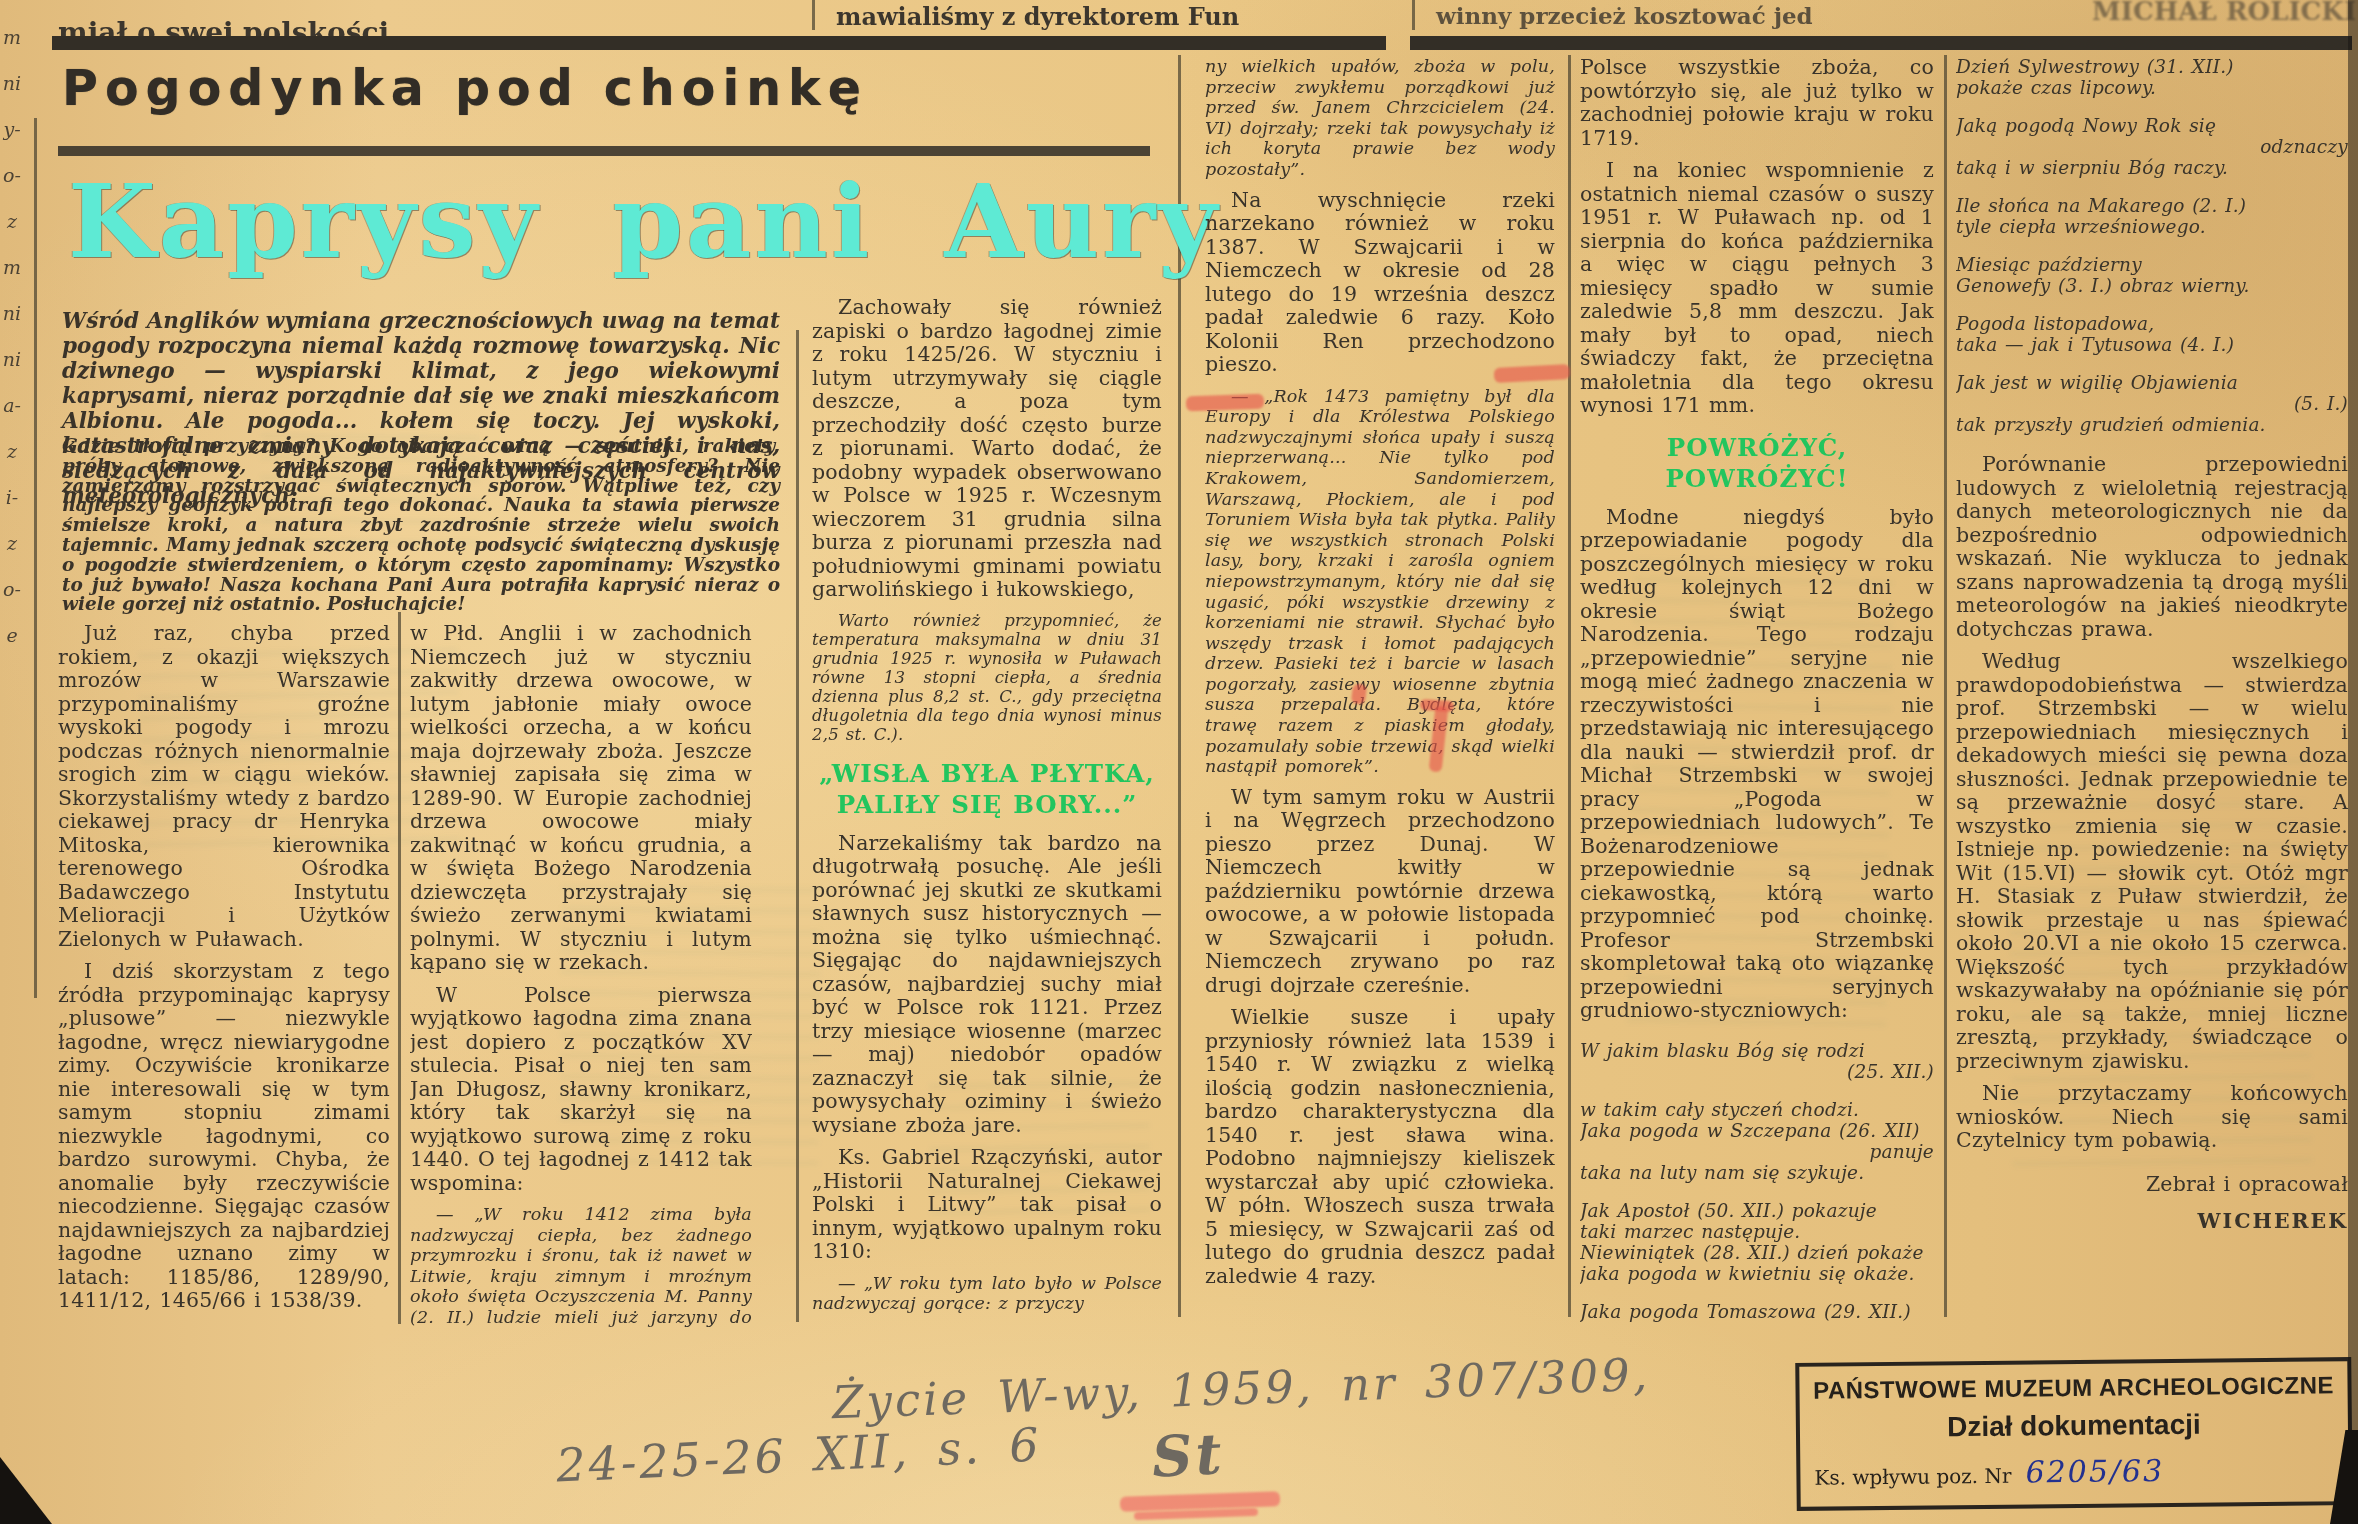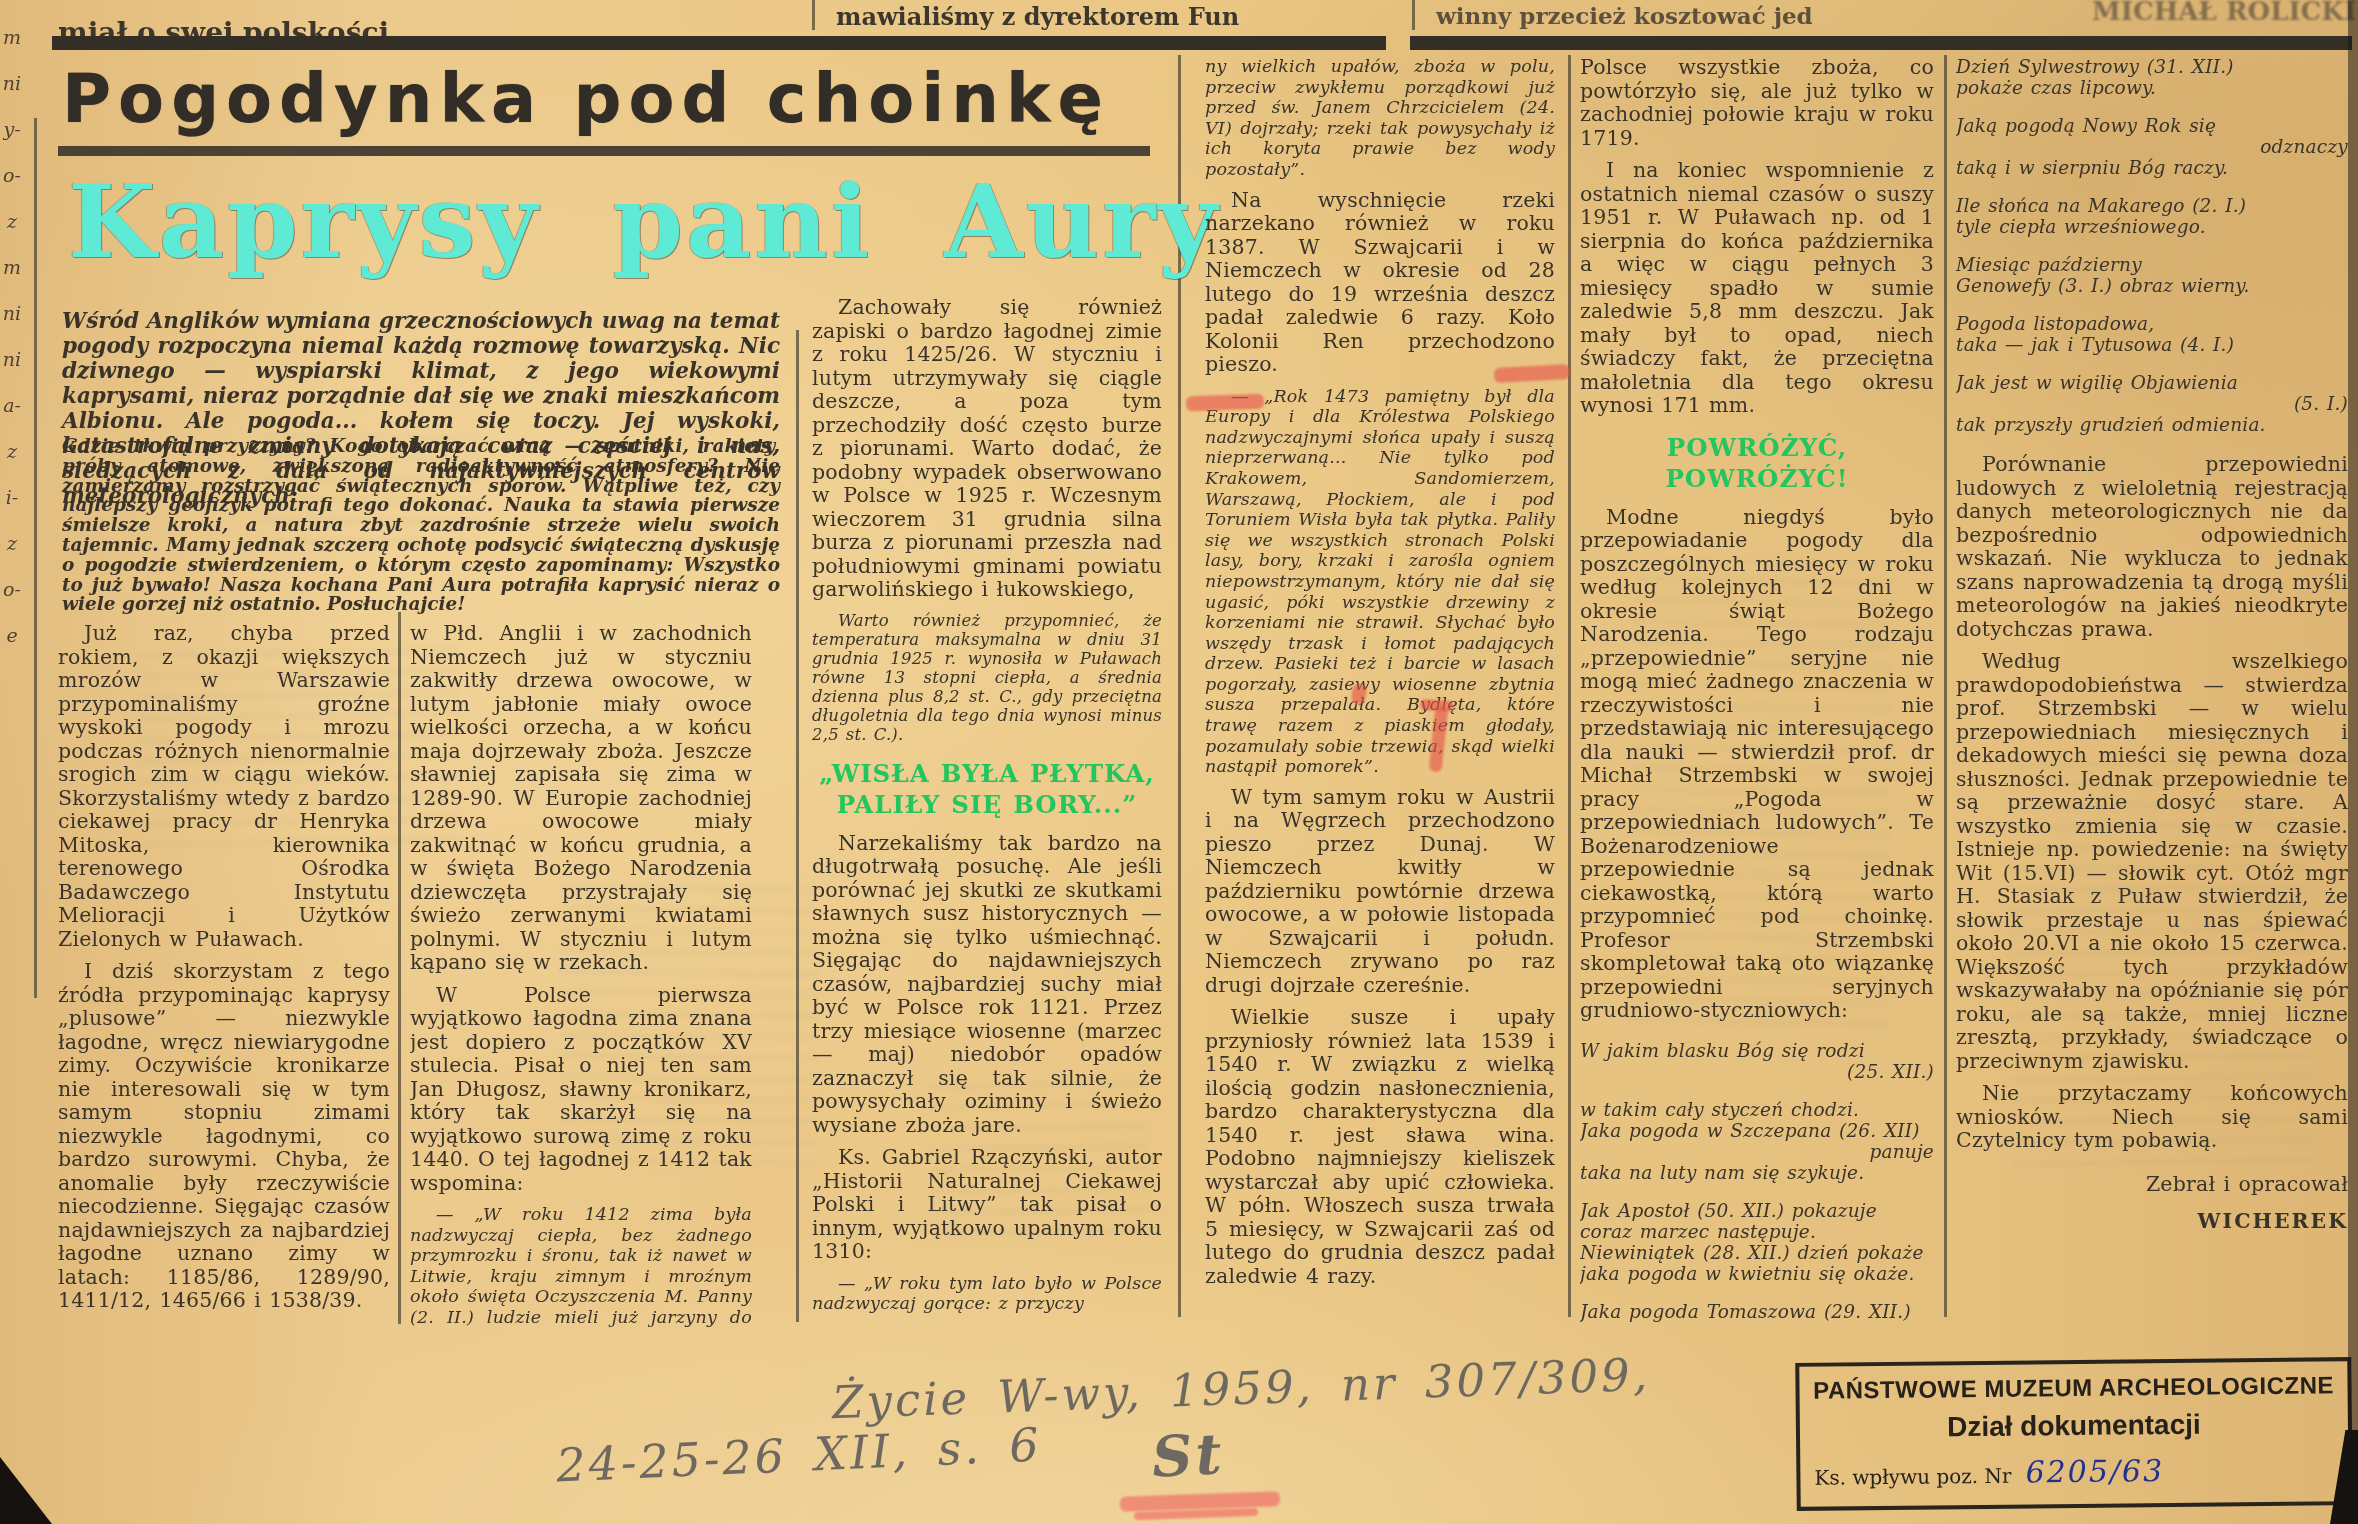--- a/index.html
+++ b/index.html
@@ -7,21 +7,21 @@
   .paper{position:absolute;inset:0;background:
     radial-gradient(1300px 900px at 28% 38%, rgba(255,236,185,.30), transparent 62%),
     radial-gradient(900px 650px at 88% 12%, rgba(140,95,40,.14), transparent 60%),
     radial-gradient(1400px 520px at 45% 102%, rgba(255,242,205,.30), transparent 65%),
     radial-gradient(500px 300px at 64% 6%, rgba(160,110,50,.10), transparent 70%),
     linear-gradient(90deg,#e0ba7b 0%,#ecca8d 16%,#eac785 52%,#e4bf7d 84%,#ddb574 100%);}
   .bleed{position:absolute;filter:blur(2.5px);opacity:.55;
     background:repeating-linear-gradient(0deg, transparent 0 15px, rgba(110,145,118,.10) 15px 21px);}
   .frag{position:absolute;font-family:"DejaVu Serif",serif;font-weight:bold;color:#3c362d;white-space:nowrap;}
   .kicker{position:absolute;left:62px;top:60px;font-family:"DejaVu Sans",sans-serif;font-weight:bold;
-    font-size:67px;letter-spacing:7px;color:#322d26;white-space:nowrap;text-shadow:0 0 1px rgba(50,45,38,.55);}
+    font-size:49px;letter-spacing:7px;color:#322d26;white-space:nowrap;text-shadow:0 0 1px rgba(50,45,38,.55);}
   .kicker-rule{position:absolute;left:58px;top:146px;width:1092px;height:10px;background:#3a342b;opacity:.9;}
   .title{position:absolute;left:68px;top:162px;width:1010px;font-family:"DejaVu Serif",serif;font-weight:bold;
     font-size:101px;letter-spacing:3px;word-spacing:34px;color:#5eead4;white-space:nowrap;
     text-shadow:1px 1px 0 rgba(44,39,33,.45), -1px 0 0 rgba(44,39,33,.3);}
   .top-rule{position:absolute;top:36px;height:14px;background:#332e26;}
   .vr{position:absolute;width:3px;background:#48412f;opacity:.7;}
   .intro{position:absolute;color:#3a3329;text-align:justify;font-style:italic;font-weight:bold;}
   .intro1{left:62px;top:308px;width:718px;font-size:21.5px;line-height:25px;}
   .intro2{left:62px;top:436px;width:718px;font-size:18.5px;line-height:19.8px;}
   .col{position:absolute;color:#39332a;text-align:justify;font-size:20.5px;line-height:23.5px;
@@ -144,21 +144,21 @@
     <div class="colhead">POWRÓŻYĆ, POWRÓŻYĆ!</div>
     <p>Modne niegdyś było przepowiadanie pogody dla poszczególnych miesięcy w roku według kolejnych 12 dni w okresie świąt Bożego Narodzenia. Tego rodzaju „przepowiednie” seryjne nie mogą mieć żadnego znaczenia w rzeczywistości i nie przedstawiają nic interesującego dla nauki — stwierdził prof. dr Michał Strzembski w swojej pracy „Pogoda w przepowiedniach ludowych”. Te Bożenarodzeniowe przepowiednie są jednak ciekawostką, którą warto przypomnieć pod choinkę. Profesor Strzembski skompletował taką oto wiązankę przepowiedni seryjnych grudniowo-styczniowych:</p>
     <div class="verses">
       <div class="vline gap">W jakim blasku Bóg się rodzi</div>
       <div class="vline r">(25. XII.)</div>
       <div class="vline gap">w takim cały styczeń chodzi.</div>
       <div class="vline">Jaka pogoda w Szczepana (26. XII)</div>
       <div class="vline r">panuje</div>
       <div class="vline">taka na luty nam się szykuje.</div>
       <div class="vline gap">Jak Apostoł (50. XII.) pokazuje</div>
-      <div class="vline">coraz marzec następuje.</div>
+      <div class="vline">taki marzec następuje.</div>
       <div class="vline">Niewiniątek (28. XII.) dzień pokaże</div>
       <div class="vline">jaka pogoda w kwietniu się okaże.</div>
       <div class="vline gap">Jaka pogoda Tomaszowa (29. XII.)</div>
       <div class="vline">taka będzie i majowa.</div>
 
     </div>
   </div>
 
   <div class="col" style="left:1956px;top:56px;width:392px;height:1268px;">
     <div class="verses">

